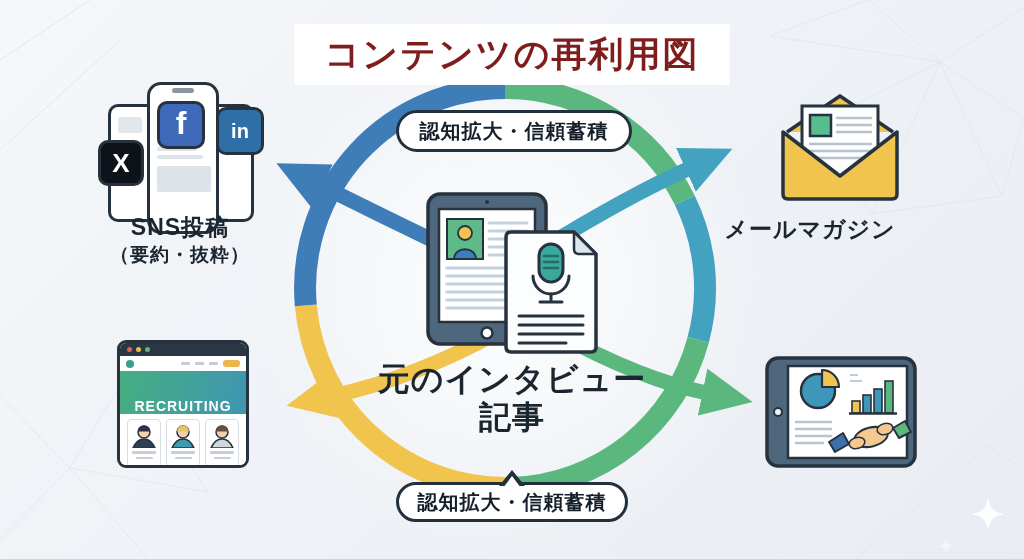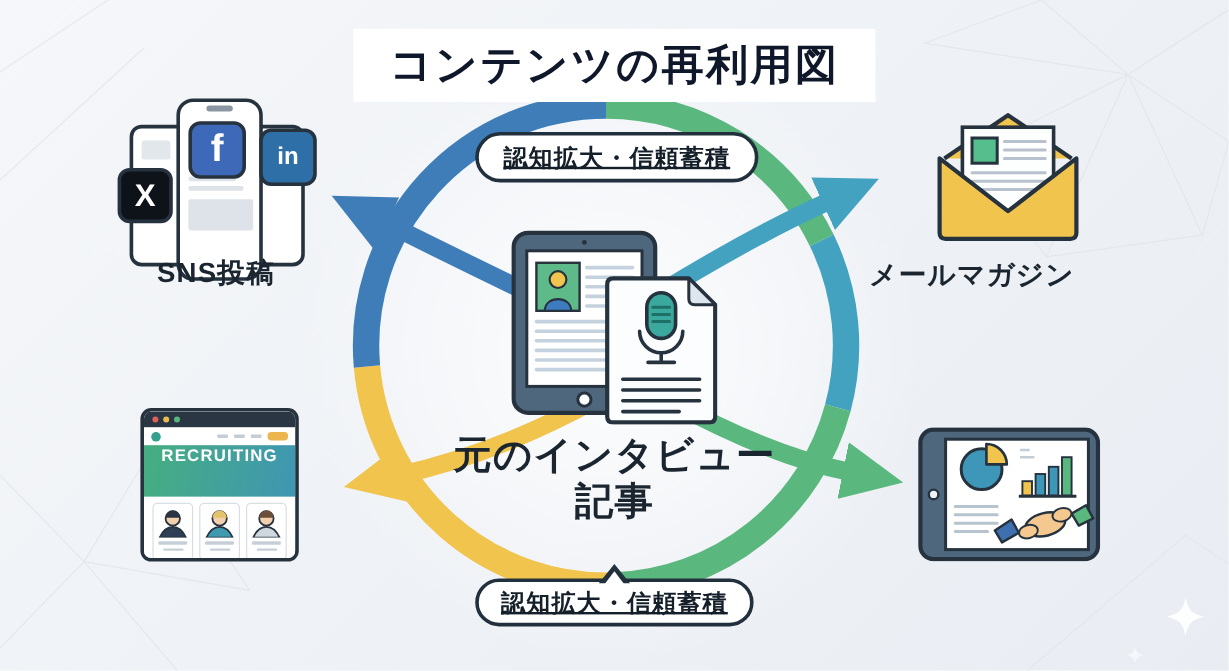--- a/index.html
+++ b/index.html
@@ -9,25 +9,25 @@
   .stage *{box-sizing:border-box;}
   svg{display:block;}
 
   .bg-mesh{position:absolute;left:0;top:0;z-index:0;}
   .glow{position:absolute;left:245px;top:28px;width:530px;height:530px;z-index:1;
     background:radial-gradient(circle,rgba(255,255,255,.9) 0%,rgba(255,255,255,0) 70%);}
   .ring-layer{position:absolute;left:0;top:0;z-index:2;}
 
   .title-box{position:absolute;left:50%;top:24px;transform:translateX(-50%);z-index:5;
     background:#ffffff;padding:7px 30px;}
-  .title-box span{font-size:35px;font-weight:bold;color:#0f172a;letter-spacing:2px;}
+  .title-box span{font-size:35px;font-weight:bold;color:#7f1d1d;letter-spacing:2px;}
 
   .pill{position:absolute;z-index:6;background:#fff;border:3.5px solid #22303d;border-radius:24px;
     display:flex;align-items:center;justify-content:center;
-    font-size:20px;font-weight:bold;color:#141f2a;letter-spacing:1px;text-decoration:underline;}
+    font-size:20px;font-weight:bold;color:#141f2a;letter-spacing:1px;}
   .pill-top{left:396px;top:110px;width:236px;height:42px;}
   .pill-bottom{left:396px;top:482px;width:232px;height:40px;}
   .tip-outer{position:absolute;top:-15px;left:50%;margin-left:-13px;width:0;height:0;
     border-left:13px solid transparent;border-right:13px solid transparent;border-bottom:16px solid #22303d;}
   .tip-inner{position:absolute;top:-9px;left:50%;margin-left:-9px;width:0;height:0;
     border-left:9px solid transparent;border-right:9px solid transparent;border-bottom:12px solid #fff;}
 
   .node-label{position:absolute;z-index:6;text-align:center;font-weight:bold;color:#1a2530;letter-spacing:1px;}
   .lbl-main{font-size:23px;line-height:1.2;}
   .lbl-sub{font-size:19px;line-height:1.35;}
@@ -53,21 +53,21 @@
   .rec-titlebar{position:relative;height:13px;background:#2b3644;}
   .dot{position:absolute;top:4px;width:5px;height:5px;border-radius:50%;}
   .dot-r{left:7px;background:#e06058;}
   .dot-y{left:16px;background:#eabb4d;}
   .dot-g{left:25px;background:#57b87e;}
   .rec-nav{display:flex;align-items:center;height:15px;background:#fff;padding:0 6px;}
   .nav-logo{width:8px;height:8px;border-radius:50%;background:#35a08f;}
   .nav-spacer{flex:1;}
   .nav-item{width:9px;height:3px;background:#c5ccd4;border-radius:1px;margin-left:5px;}
   .nav-btn{width:17px;height:7px;background:#edb54d;border-radius:3px;margin-left:5px;}
-  .rec-banner{height:43px;display:flex;align-items:flex-start;justify-content:center;
+  .rec-banner{height:43px;display:flex;align-items:flex-end;justify-content:center;
     background:linear-gradient(100deg,#46ae80 0%,#3f96b2 100%);}
   .rec-banner span{color:#fff;font-weight:bold;font-size:14px;letter-spacing:1px;}
   .rec-people{display:flex;justify-content:center;gap:5px;padding-top:5px;background:#fff;}
   .person-card{width:34px;height:48px;border:1.5px solid #d7dee4;border-radius:4px;padding-top:2px;
     display:flex;flex-direction:column;align-items:center;}
   .pline{width:24px;height:2.5px;background:#c6cfd7;border-radius:1px;margin-top:3px;}
   .pline2{width:17px;}
 
   
   .env-wrap{position:absolute;left:775px;top:86px;z-index:4;}
@@ -162,20 +162,21 @@
     </div>
     <div class="sns-badge badge-fb">
       <span style="margin-top:-4px;">f</span>
     </div>
     <div class="sns-badge badge-li">
       <span>in</span>
     </div>
   </div>
   <div class="node-label" style="left:70px;top:214px;width:220px;">
     <div class="lbl-main">SNS投稿</div>
+    <div class="lbl-sub">（要約・抜粋）</div>
   </div>
 
   <div class="env-wrap">
     <svg width="130" height="118" viewBox="0 0 130 118">
       <path d="M12,46 L65,10 L118,46" fill="#f1c44e" stroke="#26333f" stroke-width="3.5" stroke-linejoin="round"></path>
       <rect x="27" y="20" width="76" height="76" fill="#fdfefe" stroke="#26333f" stroke-width="3"></rect>
       <rect x="35" y="29" width="21" height="21" fill="#56bd8d" stroke="#26333f" stroke-width="2.5"></rect>
       <g stroke="#b9c2cc" stroke-width="2.5" stroke-linecap="round">
         <path d="M62,32 H96 M62,39 H96 M62,46 H96"></path>
         <path d="M35,58 H96 M35,65 H96 M35,72 H88"></path>

